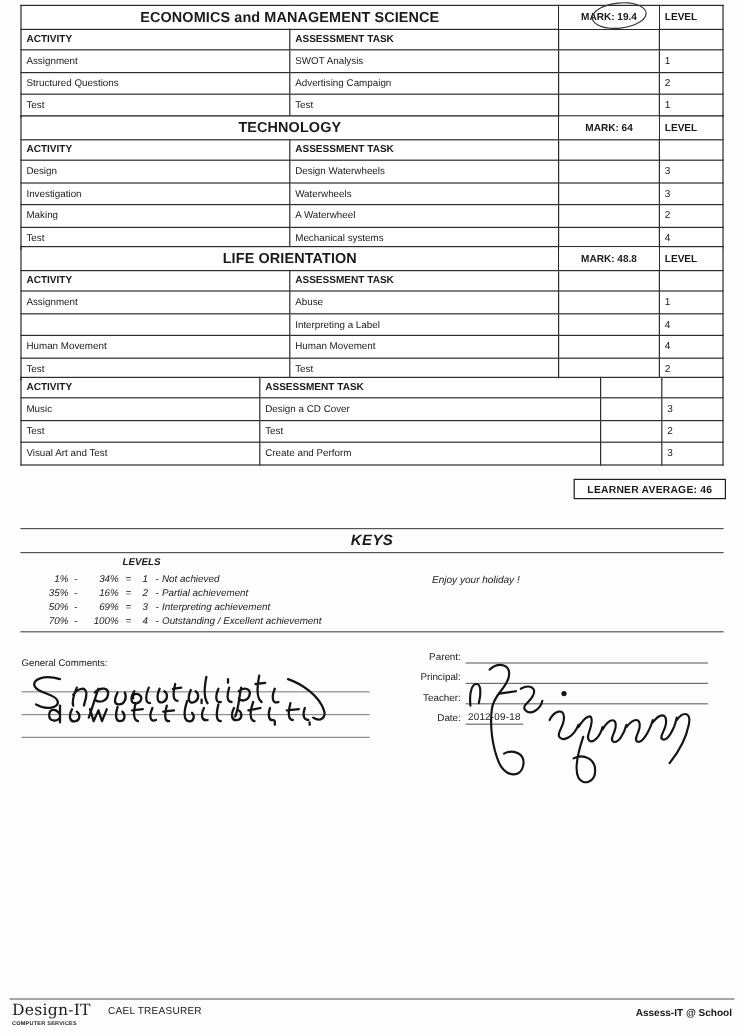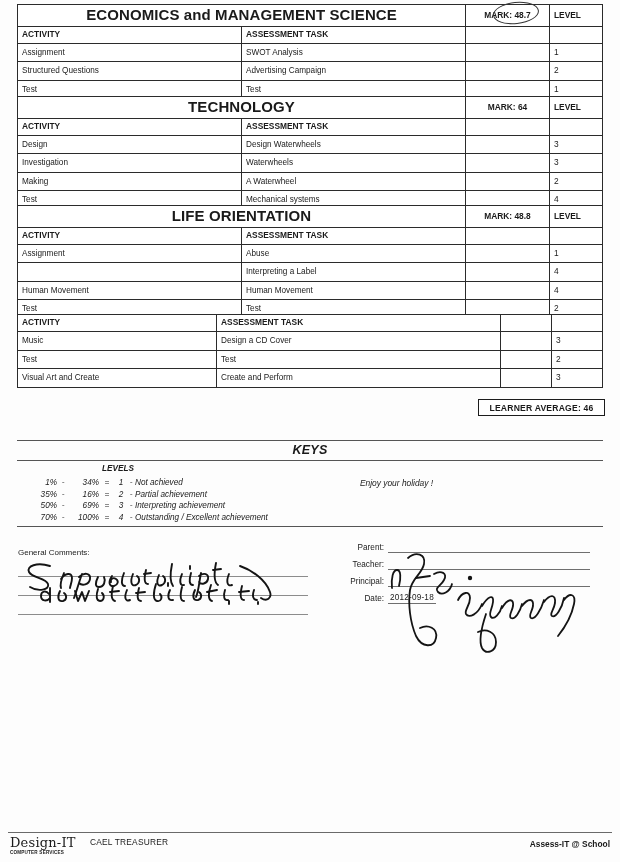--- a/index.html
+++ b/index.html
@@ -40,21 +40,21 @@
     background: #fff;
   }
   .c-activity { width: 190px; }
   .c-task     { width: 275px; }
   .c-mark     { width: 75px;  }
   .c-level    { width: 44px;  }
 
   .title-cell {
     text-align: center;
     font-weight: bold;
-    font-size: 15px;
+    font-size: 12px;
     letter-spacing: .1px;
     height: 15px;
     padding-top: 1px;
   }
   .mark-cell {
     font-weight: bold;
     font-size: 8.4px;
     text-align: center;
     position: relative;
     white-space: nowrap;
@@ -298,21 +298,21 @@
 
 <div class="page">
 
   <div class="stray-mark">x</div>
 
   <table class="subject-table" style="top:4px;">
     <tbody>
         <tr>
       <td class="title-cell" colspan="2">ECONOMICS and MANAGEMENT SCIENCE</td>
       <td class="mark-cell c-mark">
-        <span>MARK: 48.7</span>
+        <span>MARK: 19.4</span>
         <span class="ink-circle"></span>
       </td>
       <td class="level-head-cell c-level">LEVEL</td>
     </tr>
     <tr>
       <td class="hdr-cell c-activity">ACTIVITY</td>
       <td class="hdr-cell c-task">ASSESSMENT TASK</td>
       <td class="hdr-cell"></td>
       <td class="hdr-cell"></td>
     </tr>
@@ -431,21 +431,21 @@
       <td class="row-cell"></td>
       <td class="row-cell level-val">3</td>
     </tr>
     <tr>
       <td class="row-cell">Test</td>
       <td class="row-cell">Test</td>
       <td class="row-cell"></td>
       <td class="row-cell level-val">2</td>
     </tr>
     <tr>
-      <td class="row-cell">Visual Art and Create</td>
+      <td class="row-cell">Visual Art and Test</td>
       <td class="row-cell">Create and Perform</td>
       <td class="row-cell"></td>
       <td class="row-cell level-val">3</td>
     </tr>
   </tbody>
     </table>
 
   <div class="learner-average">LEARNER AVERAGE:  46</div>
 
   <div class="keys-block">
@@ -539,25 +539,25 @@
       <path d="M220 6 C232 10, 246 20, 250 32 C252 38, 247 42, 241 38"></path>
     </g>
   </svg>
 
   <div class="sign-block">
     <div class="sign-row">
       <div class="sign-label">Parent:</div>
       <div class="sign-rule"></div>
     </div>
     <div class="sign-row">
-      <div class="sign-label">Teacher:</div>
+      <div class="sign-label">Principal:</div>
       <div class="sign-rule"></div>
     </div>
     <div class="sign-row">
-      <div class="sign-label">Principal:</div>
+      <div class="sign-label">Teacher:</div>
       <div class="sign-rule"></div>
     </div>
     <div class="sign-row">
       <div class="sign-label">Date:</div>
       <div class="date-value">2012-09-18</div>
       <div class="date-rest"></div>
     </div>
   </div>
 
   <svg class="signature-ink" viewBox="0 0 215 110">

